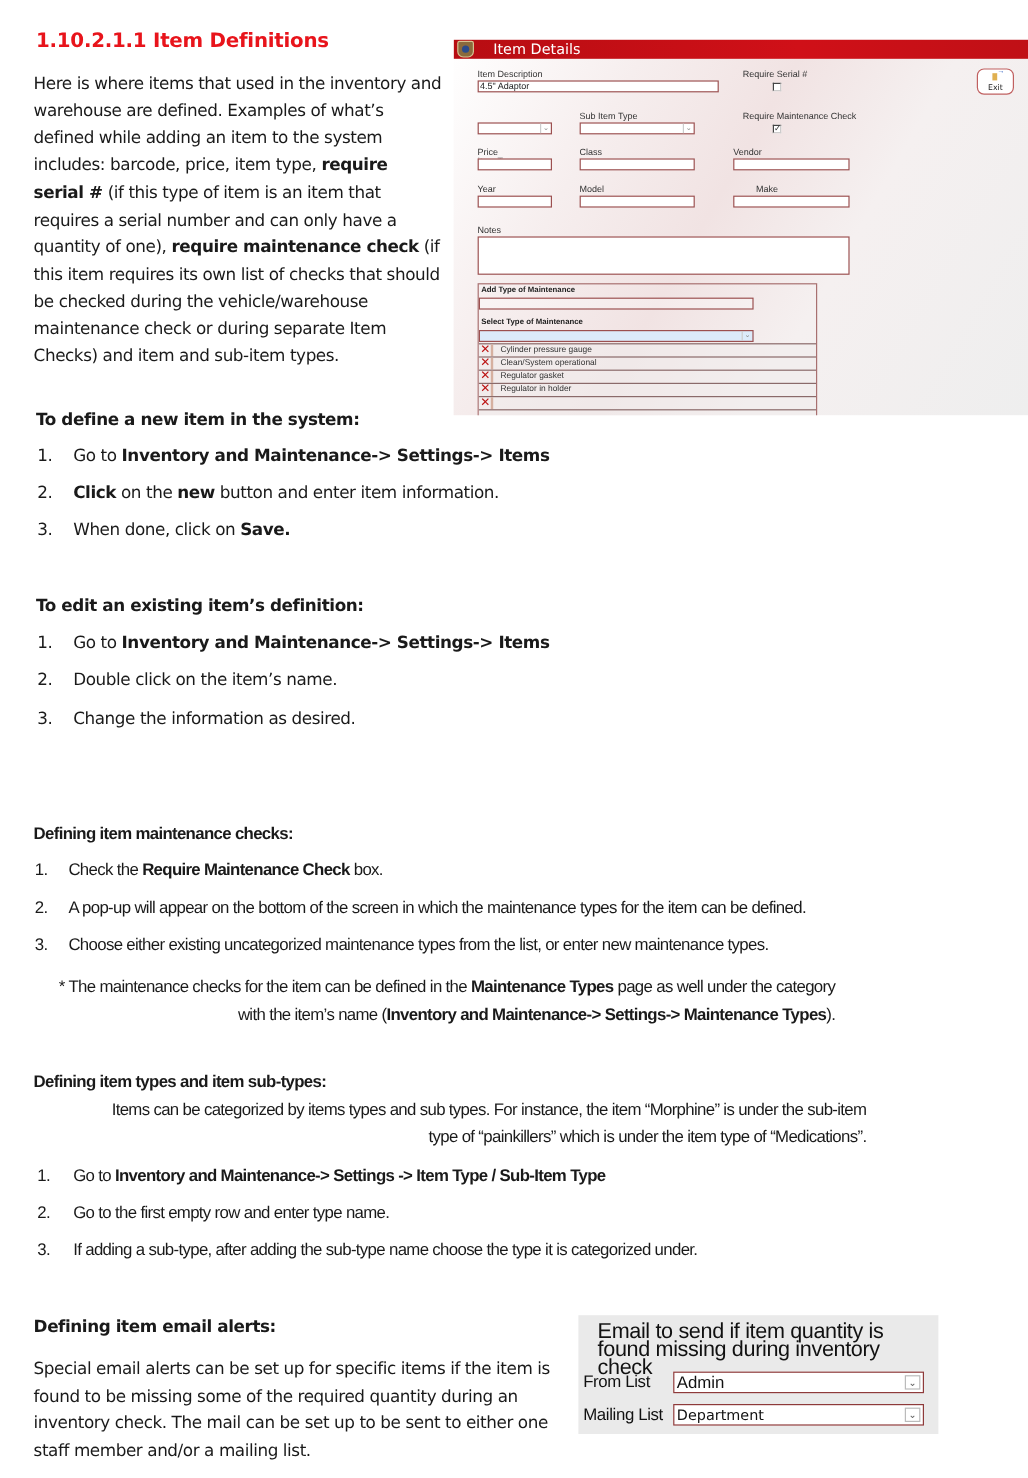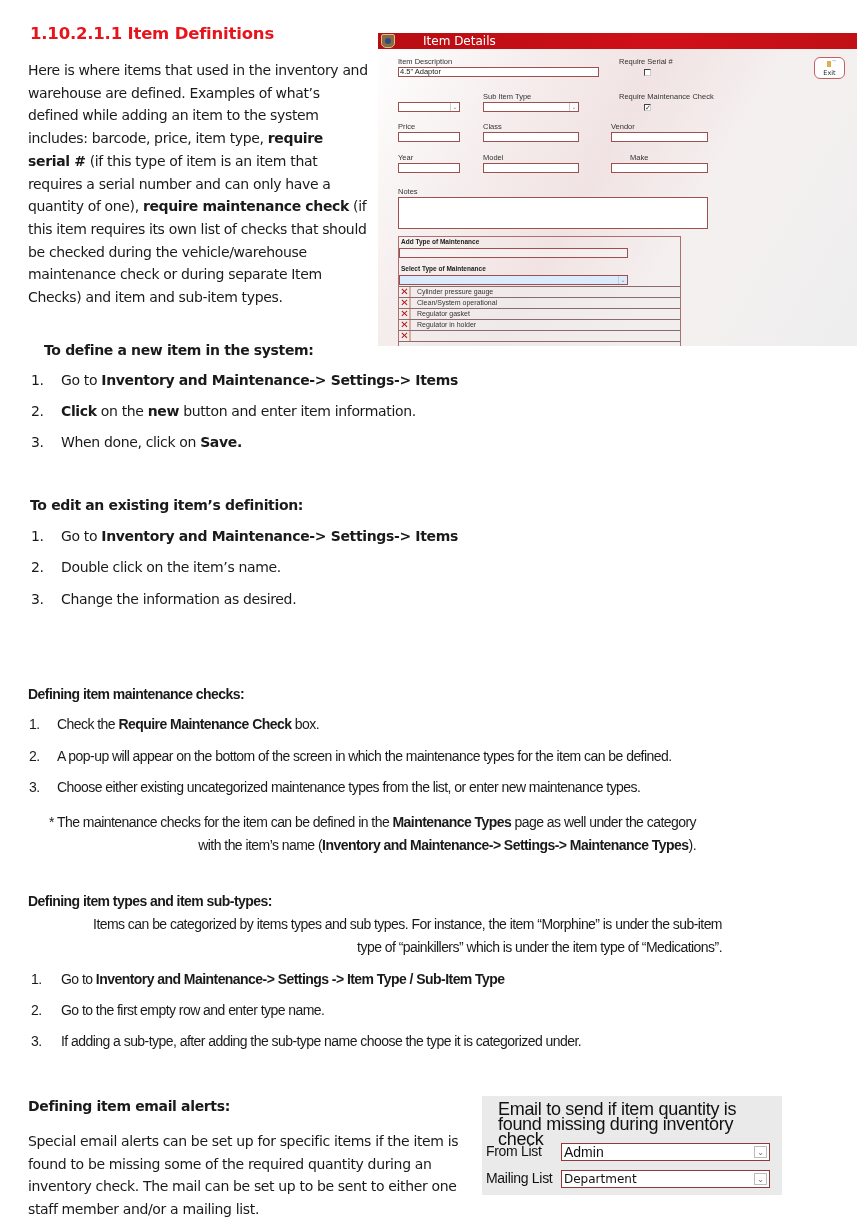--- a/index.html
+++ b/index.html
@@ -23,21 +23,21 @@
   .narrow b { font-weight: bold; }
 
   
   .panel { left: 378px; top: 33px; width: 479px; height: 313px; overflow: hidden;
            background: linear-gradient(120deg, #ffffff 0%, #f6eeee 25%, #f1e3e3 45%, #f5f0f0 65%, #eeeeee 100%); }
   .panel .titlebar { position: absolute; left: 0; top: 0; width: 479px; height: 16px;
            background: linear-gradient(90deg, #b70d12 0%, #d01018 60%, #c01016 100%); }
   .panel .logo { position: absolute; left: 3px; top: 1px; width: 14px; height: 14px;
            background: #8a6a3c; border: 1px solid #d4c090; border-radius: 2px 2px 5px 5px; }
   .panel .logo::after { content: ""; position: absolute; left: 3px; top: 3px; width: 6px; height: 6px; background: #2a4a8a; border-radius: 50%; }
-  .panel .title { position: absolute; left: 33px; top: 1px; color: #ffffff; font-size: 12px; font-family: "DejaVu Sans", sans-serif; margin-left: 12px; }
+  .panel .title { position: absolute; left: 33px; top: 1px; color: #ffffff; font-size: 12px; font-family: "DejaVu Sans", sans-serif; }
   .lbl { position: absolute; font-size: 7.5px; color: #333; font-family: "Liberation Sans", sans-serif; white-space: nowrap; }
   .inp { position: absolute; height: 10px; background: #fff; border: 1px solid #9c5050; font-size: 7.5px; line-height: 8px; padding-left: 1px; color: #222; font-family: "Liberation Sans", sans-serif; }
   .sel .arr { position: absolute; right: 0; top: 0; width: 9px; height: 8px; border-left: 1px solid #ccc; font-size: 6px; color: #888; text-align: center; line-height: 8px; }
   .chk { position: absolute; width: 7px; height: 7px; border: 1px solid #444; border-right-color: #ccc; border-bottom-color: #ccc; background: #fff; font-size: 7px; line-height: 6px; text-align: center; color: #333; }
   .exit { position: absolute; left: 436px; top: 24px; width: 31px; height: 22px; border: 1px solid #c06060; border-radius: 6px; background: #fff; }
   .exit .ico { position: absolute; left: 12px; top: 3px; width: 4px; height: 6px; background: #e0b050; }
   .exit .ico::after { content: "\2192"; position: absolute; left: 4px; top: -4px; font-size: 6px; color: #3060c0; }
   .exit .txt { position: absolute; left: 0; width: 100%; top: 11px; text-align: center; font-size: 6.5px; font-weight: normal; color: #222; font-family: "DejaVu Sans", sans-serif; }
 
   .maint { position: absolute; left: 20px; top: 203px; width: 283px; height: 120px; border: 1px solid #a87070; }
@@ -135,21 +135,21 @@
       <span class="t">Regulator in holder</span>
     </div>
     <div class="row" style="top:93px;">
       <span class="x">✕</span>
       <span class="t"></span>
     </div>
     <div class="row" style="top:104px;height:14px;"></div>
   </div>
 </div>
 
-<div class="abs sect-h" style="left:44px;top:342px;">To define a new item in the system:</div>
+<div class="abs sect-h" style="left:30px;top:342px;">To define a new item in the system:</div>
 <div class="abs ol" style="left:31px;top:372px;width:560px;height:90px;">
   <div class="li" style="top:0;">
     <span class="num">1.</span>
     <span class="txt"><span>Go to </span><b>Inventory and Maintenance-&gt; Settings-&gt; Items</b></span>
   </div>
   <div class="li" style="top:31px;">
     <span class="num">2.</span>
     <span class="txt"><b>Click</b><span> on the </span><b>new</b><span> button and enter item information.</span></span>
   </div>
   <div class="li" style="top:62px;">

